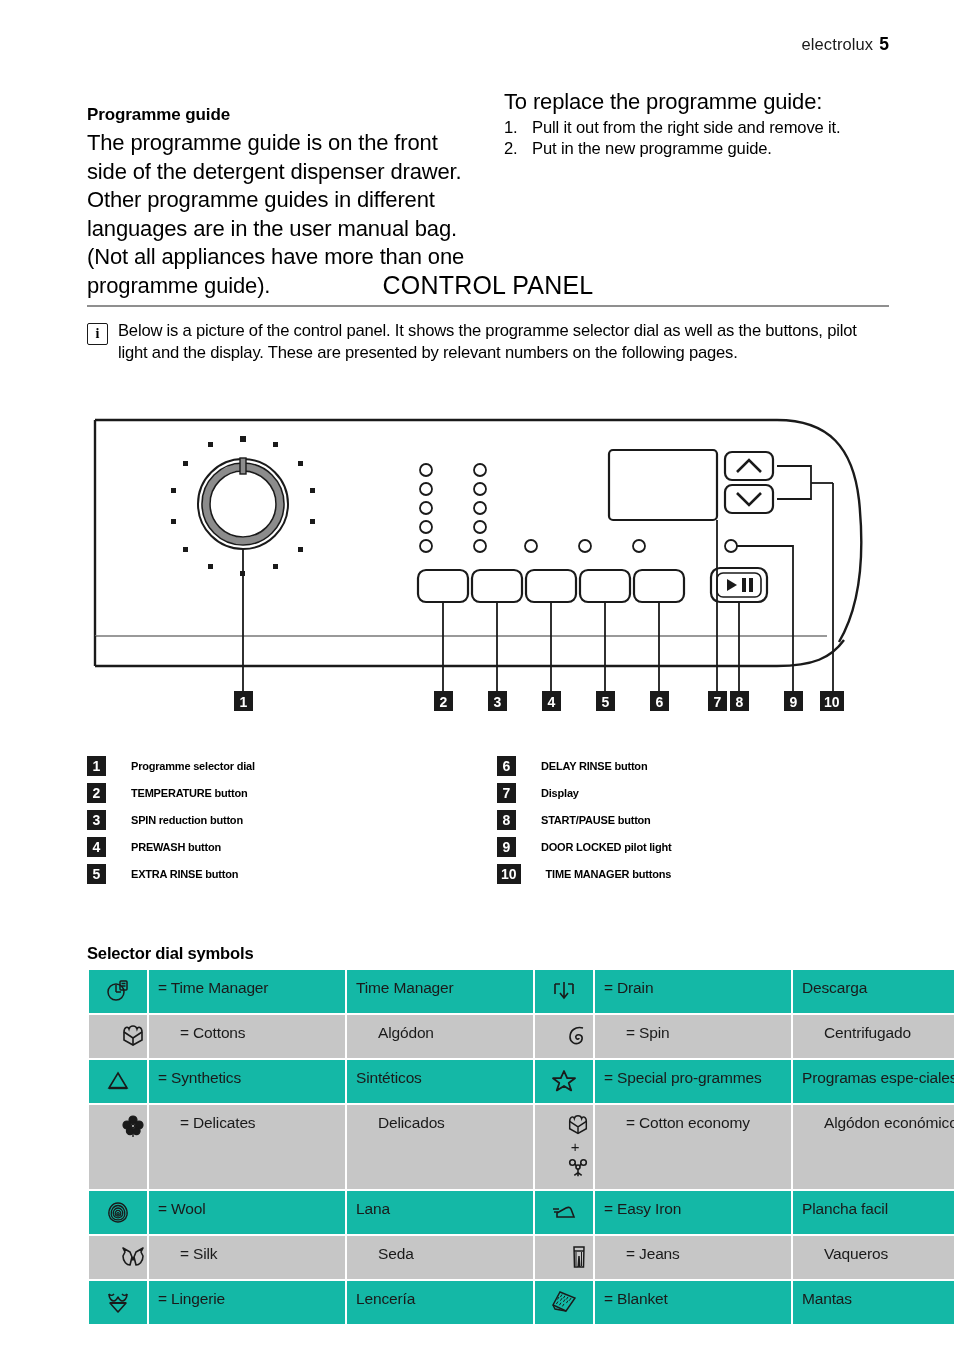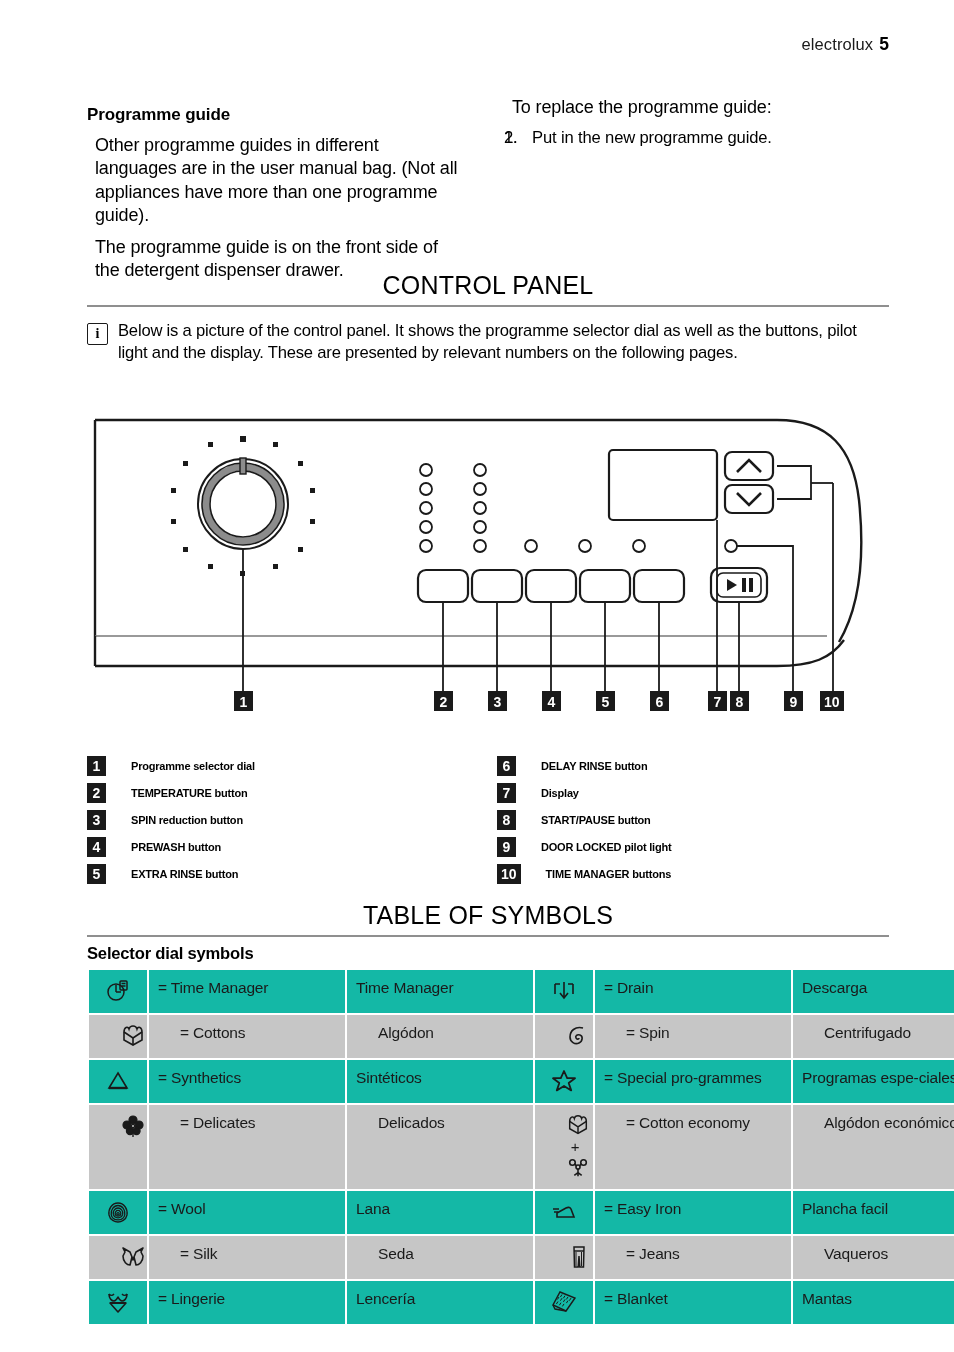--- a/index.html
+++ b/index.html
@@ -49,23 +49,23 @@
   .col.right { width: 385px; }
 
   h3.sub {
     font-size: 17px;
     font-weight: bold;
     margin: 16px 0 3px 0;
     line-height: 1.3;
     letter-spacing: -0.1px;
   }
   p.body {
-    font-size: 18px;
+    font-size: 22px;
     line-height: 1.30;
-    margin: 8px;
+    margin: 0;
     letter-spacing: -0.15px;
   }
   ol.numlist {
     margin: 0;
     padding: 0;
     list-style: none;
     font-size: 16.6px;
     line-height: 1.30;
     letter-spacing: -0.15px;
   }
@@ -230,28 +230,29 @@
 
 <div class="page">
 
   <div class="page-header">
     <span class="brand">electrolux</span><span class="pnum">5</span>
   </div>
 
   <div class="cols">
     <div class="col left">
       <h3 class="sub">Programme guide</h3>
+      <p class="body">The programme guide is on the front side of the detergent dispenser drawer.</p>
       <p class="body">Other programme guides in different languages are in the user manual bag. (Not all appliances have more than one programme guide).</p>
-      <p class="body">The programme guide is on the front side of the detergent dispenser drawer.</p>
     </div>
     <div class="col right">
       <p class="body">To replace the programme guide:</p>
       <ol class="numlist">
         <li>
           <span class="n">1.</span>
+          <span>Pull it out from the right side and remove it.</span>
         </li>
         <li>
           <span class="n">2.</span>
           <span>Put in the new programme guide.</span>
         </li>
       </ol>
     </div>
   </div>
 
   <div class="section-title" style="top:272px;">
@@ -419,24 +420,20 @@
           <span class="num-badge">9</span>
           <span class="lab">DOOR LOCKED pilot light</span>
         </li>
       <li>
           <span class="num-badge">10</span>
           <span class="lab">TIME MANAGER buttons</span>
         </li>
     </ul>
   </div>
 
-  <div class="section-title" style="top:902px;">
-    <div class="t">TABLE OF SYMBOLS</div>
-    <div class="rule"></div>
-  </div>
   <div class="subhead" style="top:944px;">Selector dial symbols</div>
 
   <table class="symbols">
 
     <tbody>
         <tr>
       <td class="sym">
         <svg width="26" height="26" viewBox="0 0 26 26" fill="none" stroke="#1a1a1a" stroke-width="1.5">
           <circle cx="11" cy="14" r="8"></circle>
               <path d="M11 14 V7 M11 14 L16 14"></path>

